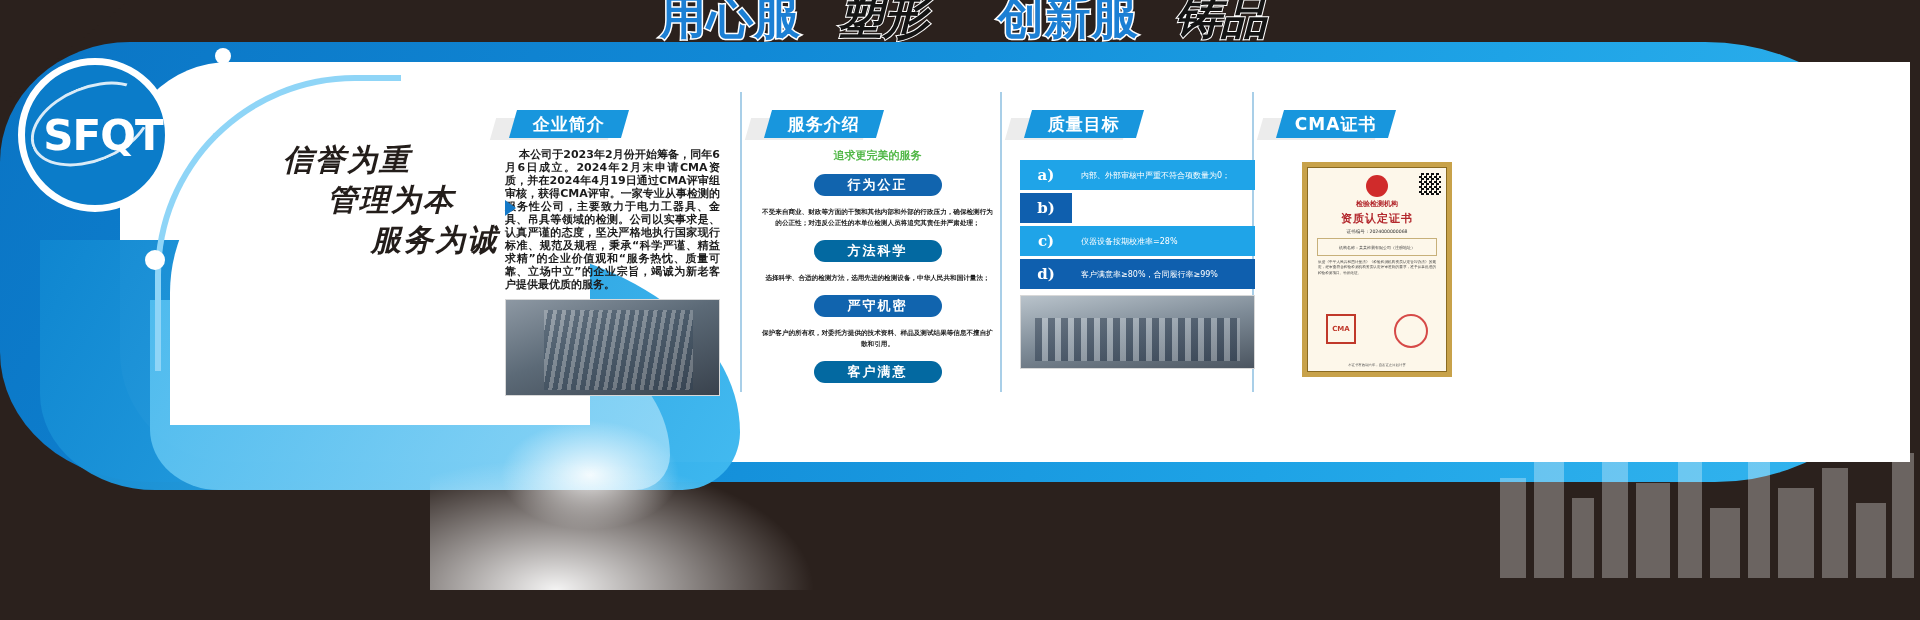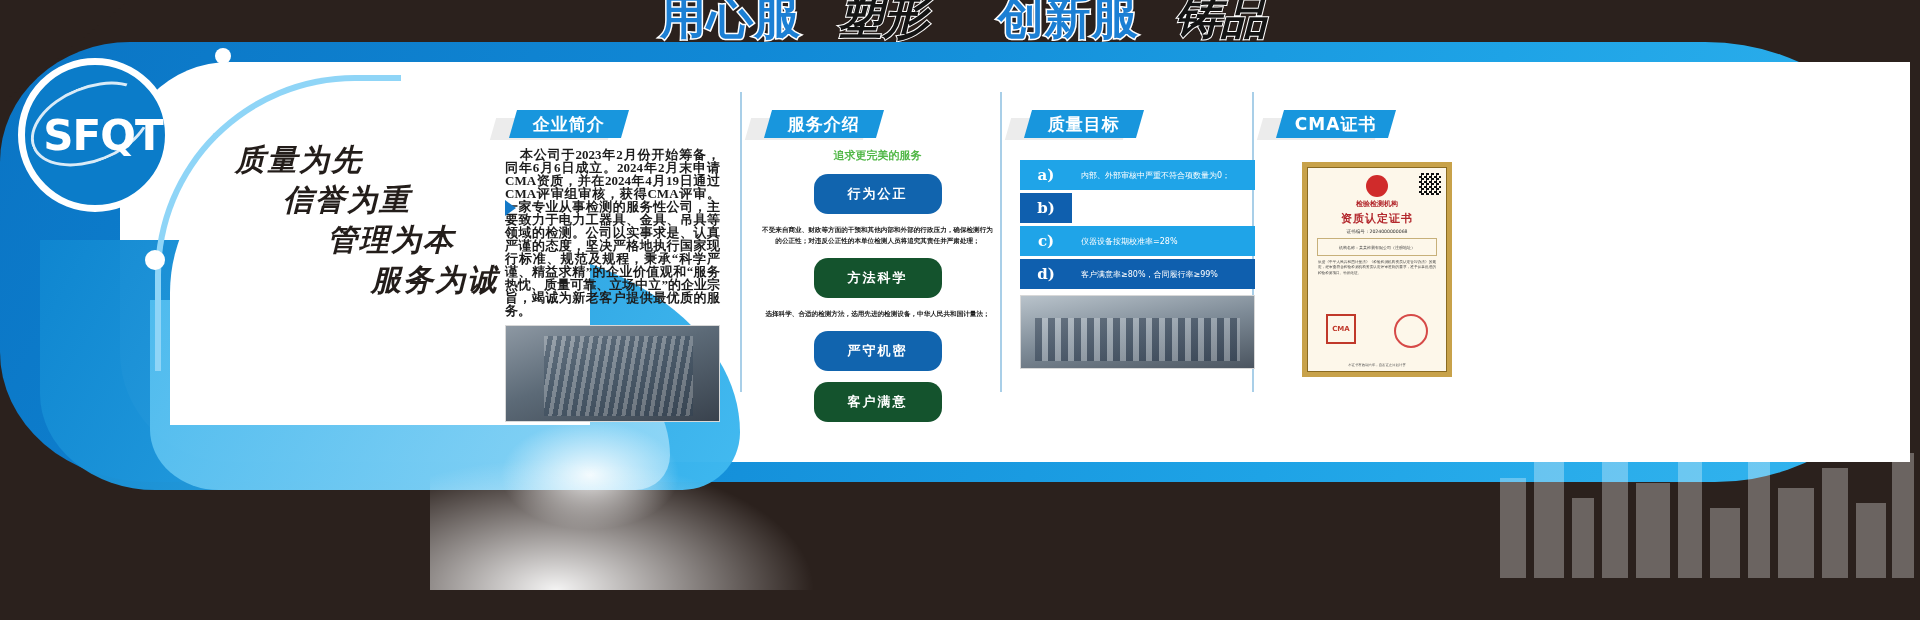--- a/index.html
+++ b/index.html
@@ -57,39 +57,39 @@
   .pnl4{left:1272px;width:210px;}
   .divider{position:absolute;top:92px;width:2px;height:300px;background:#a9cfe8;}
 
   .ban{position:relative;height:28px;margin-bottom:10px;}
   .ban .shadow{position:absolute;left:-12px;top:8px;width:118px;height:22px;background:#ececec;
       transform:skewX(-16deg);}
   .ban .chip{position:absolute;left:8px;top:0;height:28px;min-width:112px;background:#1896dd;
       transform:skewX(-16deg);display:flex;align-items:center;justify-content:center;}
   .ban .chip span{transform:skewX(16deg);color:#ffffff;font-size:17px;font-weight:bold;letter-spacing:1px;}
 
-  .body-txt{font-size:13px;line-height:13px;color:#1c1c1c;text-align:justify;font-weight:bold;font-family:Liberation Serif, serif;}
+  .body-txt{font-size:11px;line-height:13px;color:#1c1c1c;text-align:justify;font-weight:bold;}
   .body-txt .ind{display:inline-block;width:14px;}
   .tri{position:absolute;left:0px;top:52px;width:0;height:0;border-left:11px solid #1479c8;
       border-top:8px solid transparent;border-bottom:8px solid transparent;}
 
   .photo{margin-top:8px;height:95px;border:1px solid #d8d8d8;
       background:linear-gradient(160deg,#8d98a3 0%,#5c6a77 45%,#39424d 100%);position:relative;overflow:hidden;}
   .photo:after{content:"";position:absolute;left:18%;top:10%;width:70%;height:85%;
       background:repeating-linear-gradient(100deg,rgba(255,255,255,.22) 0 4px,rgba(40,60,80,.3) 4px 9px);}
   .photo2{margin-top:6px;height:72px;border:1px solid #d8d8d8;
       background:linear-gradient(170deg,#b9c3cb 0%,#7d8a96 50%,#4b5560 100%);position:relative;overflow:hidden;}
   .photo2:after{content:"";position:absolute;left:6%;top:30%;width:88%;height:60%;
       background:repeating-linear-gradient(90deg,rgba(30,45,65,.45) 0 7px,rgba(225,230,235,.30) 7px 13px);}
 
   .green-sub{text-align:center;color:#52b848;font-size:11px;font-weight:bold;margin:4px 0 8px;}
-  .pill{margin:11px auto;width:128px;height:40px;border-radius:14px;display:flex;align-items:center;justify-content:center;
+  .pill{margin:11px auto;width:128px;height:22px;border-radius:14px;display:flex;align-items:center;justify-content:center;
       color:#fff;font-size:13px;font-weight:bold;letter-spacing:2px;}
   .pill.d{background:#1164ae;}
-  .pill.l{background:#14532d;}
+  .pill.l{background:#0369a1;}
   .pdesc{font-size:6.6px;line-height:11px;color:#1c1c1c;text-align:center;margin:6px 2px 10px;font-weight:bold;}
 
   .goal-row{display:flex;margin-bottom:3px;height:30px;}
   .goal-k{width:52px;display:flex;align-items:center;justify-content:center;color:#fff;font-size:15px;font-weight:bold;
       font-family:"DejaVu Serif","Liberation Serif",serif;}
   .goal-v{flex:1;display:flex;align-items:center;padding-left:9px;color:#fff;font-size:8px;font-weight:normal;}
   .g-l .goal-k{background:#1fa4e8;} .g-l .goal-v{background:#1fa4e8;}
   .g-d .goal-k{background:#0f5fae;} .g-d .goal-v{background:#0f5fae;}
 
   
@@ -161,21 +161,20 @@
         <rect x="250" y="20" width="40" height="3"></rect>
     </g>
   </svg>
 
   <div class="logo">
     <span class="logo-text">SFQT</span>
   </div>
   <div class="logo-ring"></div>
 
   <div class="slogan">
-    <div class="sl1">质量为先</div>
     <div class="sl2">信誉为重</div>
     <div class="sl3">管理为本</div>
     <div class="sl4">服务为诚</div>
   </div>
 
   <div class="divider" style="left:740px"></div>
   <div class="divider" style="left:1000px"></div>
   <div class="divider" style="left:1252px"></div>
 
   <div class="panel pnl1">
@@ -201,20 +200,21 @@
     </div>
     <div class="green-sub">追求更完美的服务</div>
 
     <div class="pill d">行为公正</div>
     <div class="pdesc">不受来自商业、财政等方面的干预和其他内部和外部的行政压力，确保检测行为的公正性；对违反公正性的本单位检测人员将追究其责任并严肃处理；</div>
 
     <div class="pill l">方法科学</div>
     <div class="pdesc">选择科学、合适的检测方法，选用先进的检测设备，中华人民共和国计量法；</div>
 
     <div class="pill d">严守机密</div>
+    <div class="pdesc">保护客户的所有权，对委托方提供的技术资料、样品及测试结果等信息不擅自扩散和引用。</div>
 
     <div class="pill l">客户满意</div>
   </div>
 
   <div class="panel pnl3">
     <div class="ban">
       <div class="shadow"></div>
       <div class="chip">
         <span>质量目标</span>
       </div>

